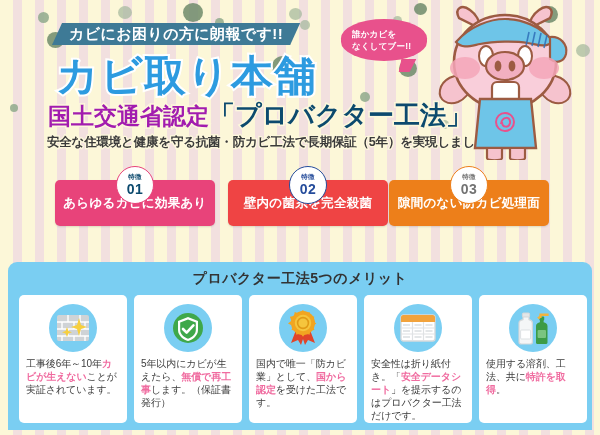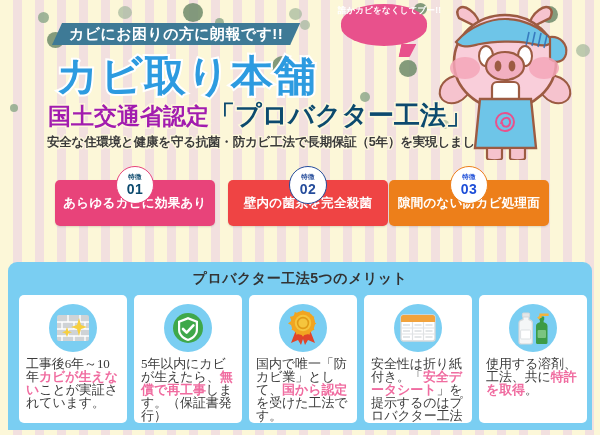--- a/index.html
+++ b/index.html
@@ -56,24 +56,24 @@
   .lead{
     position:absolute;left:47px;top:134px;
     font-size:12.5px;font-weight:bold;color:#3A3A3A;
     white-space:nowrap;letter-spacing:-.2px;
     -webkit-text-stroke:2.5px #FDF8DC;
     paint-order:stroke fill;
   }
 
   
   .bubble{
-    position:absolute;left:341px;top:4px;
+    position:absolute;left:341px;top:19px;
     width:86px;height:42px;border-radius:50%/46%;
     background:#E8518C;
-    display:flex;flex-direction:row;justify-content:center;
+    display:flex;flex-direction:column;justify-content:center;
     padding-left:11px;box-sizing:border-box;
   }
   .bubble span{
     color:#fff;font-size:8.5px;font-weight:bold;line-height:12px;
     white-space:nowrap;letter-spacing:.2px;
   }
   .bubble:after{
     content:"";position:absolute;right:12px;bottom:-11px;
     width:0;height:0;
     border-left:11px solid #E8518C;
@@ -104,21 +104,21 @@
     position:absolute;top:-14px;left:50%;transform:translateX(-50%);
     width:36px;height:36px;border-radius:50%;
     background:#fff;
     display:flex;flex-direction:column;align-items:center;justify-content:center;
     line-height:1;
   }
   .feat-num .lbl{font-size:6.5px;font-weight:bold;margin-bottom:1px;}
   .feat-num .num{font-size:14px;font-weight:bold;letter-spacing:.5px;}
   .f1 .feat-num{border:1.5px solid #E8437A;} .f1 .feat-num .lbl,.f1 .feat-num .num{color:#0c4a6e;}
   .f2 .feat-num{border:1.5px solid #254C9B;} .f2 .feat-num .lbl,.f2 .feat-num .num{color:#254C9B;}
-  .f3 .feat-num{border:1.5px solid #ED7F1A;} .f3 .feat-num .lbl,.f3 .feat-num .num{color:#1d4ed8;}
+  .f3 .feat-num{border:1.5px solid #ED7F1A;} .f3 .feat-num .lbl,.f3 .feat-num .num{color:#737373;}
 
   
   .panel{
     position:absolute;left:8px;top:262px;
     width:584px;height:168px;
     background:#7ACEF2;
     border-radius:9px 9px 0 0;
   }
   .panel-title{
     position:absolute;left:0;top:8px;width:100%;
@@ -135,23 +135,22 @@
     position:relative;overflow:hidden;
   }
   .card-icon{
     position:absolute;left:50%;top:9px;transform:translateX(-50%);
     width:48px;height:48px;border-radius:50%;
     background:#7ACEF2;
     display:flex;align-items:center;justify-content:center;
   }
   .card-text{
     position:absolute;left:7px;right:6px;top:62px;
-    font-size:13px;line-height:13px;color:#3C3C3C;
+    font-size:10px;line-height:13px;color:#3C3C3C;
     letter-spacing:-.1px;
-    font-family:Liberation Serif, serif;
   }
   .hl{color:#F06CA0;font-weight:bold;}
 </style>
 </head>
 <body>
 
 <div id="stage">
 
   <div class="bg-stripes"></div>
   <div class="spores">

